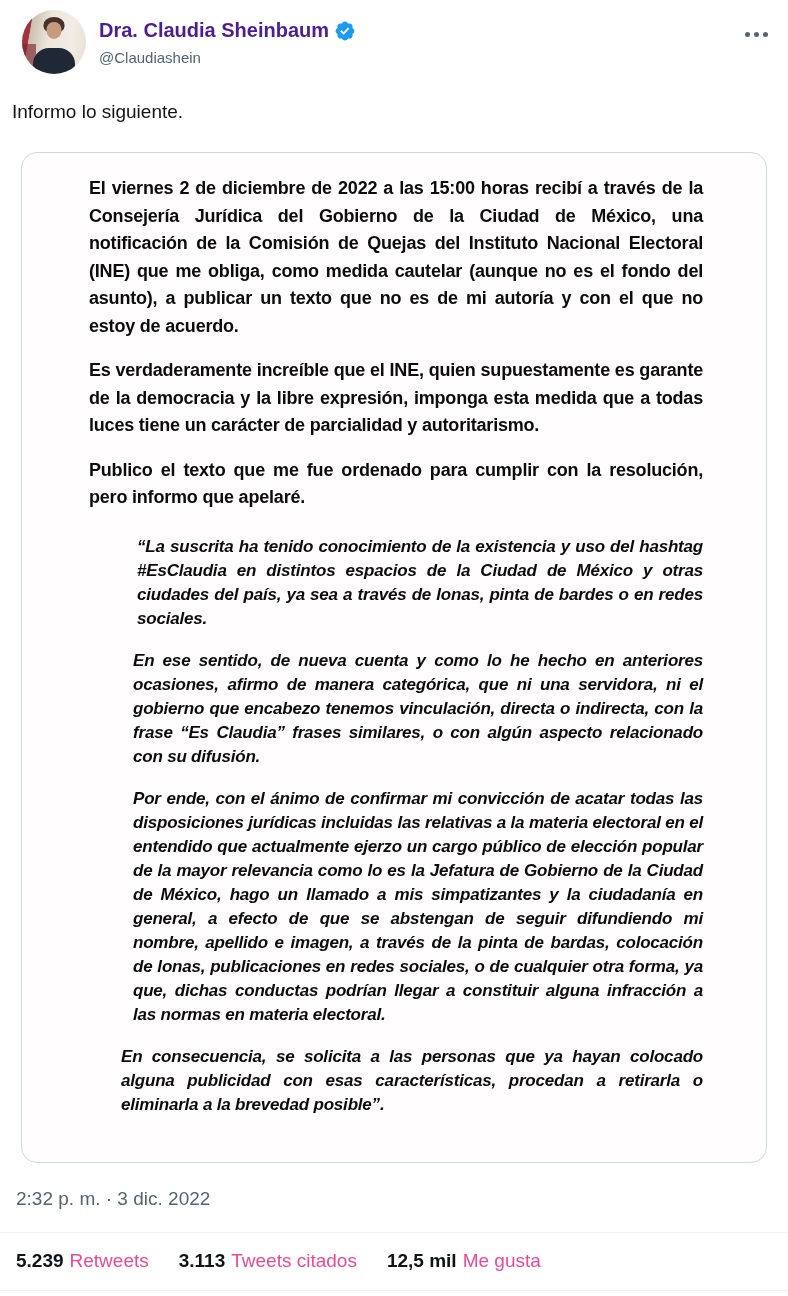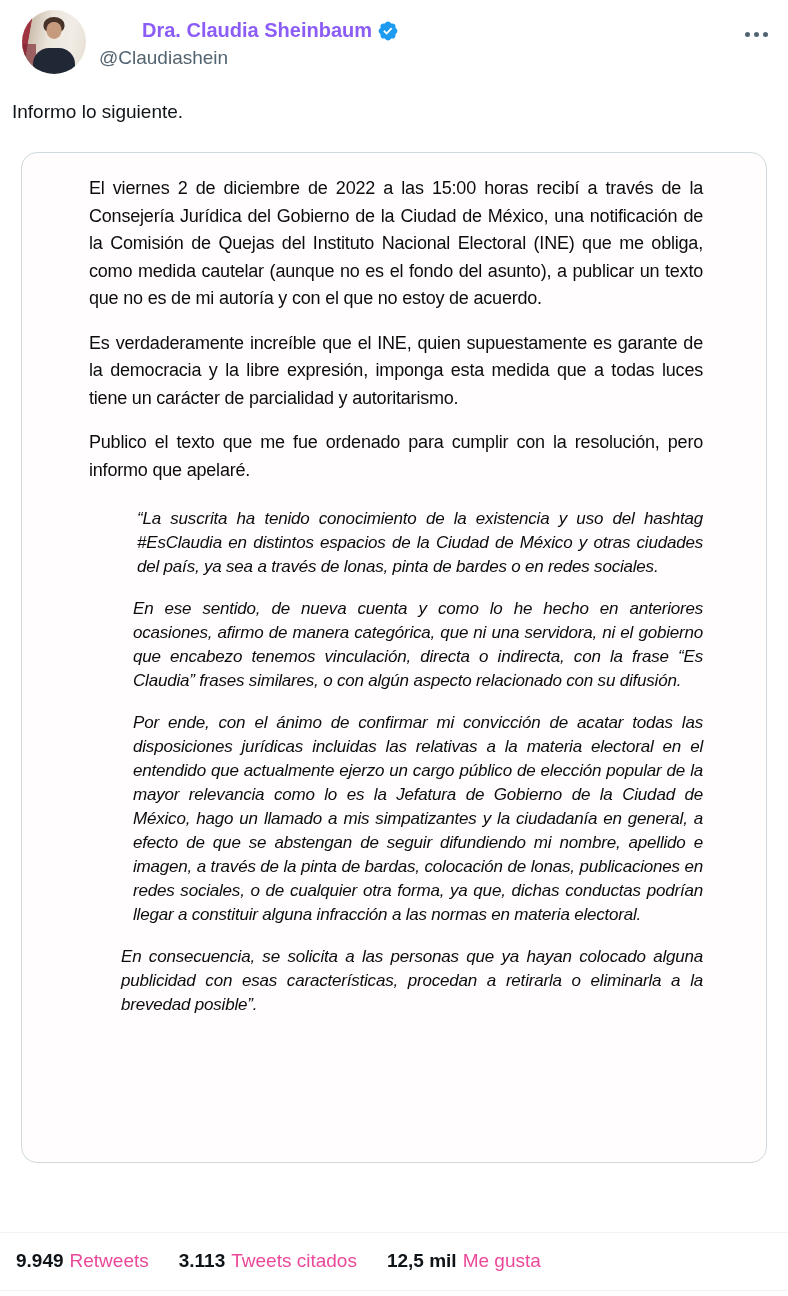--- a/index.html
+++ b/index.html
@@ -22,41 +22,41 @@
   .avatar .hair { position: absolute; top: 7px; left: 50%; transform: translateX(-50%);
     width: 21px; height: 16px; border-radius: 50% 50% 42% 42%; background: #47322a; }
   .avatar .face { position: absolute; top: 12px; left: 50%; transform: translateX(-50%);
     width: 15px; height: 17px; border-radius: 46% 46% 50% 50%; background: #c59a7d; }
   .avatar .torso { position: absolute; bottom: -6px; left: 50%; transform: translateX(-50%);
     width: 42px; height: 32px; border-radius: 16px 16px 0 0; background: #212835; }
   .avatar .flag-shade { position: absolute; left: 0; bottom: 0; width: 14px; height: 30px; background: #7e2731; opacity:.65; }
 
   .id-block { margin-left: 13px; padding-top: 8px; min-width: 0; }
   .name-row { display: flex; align-items: center; gap: 5px; }
-  .display-name { font-size: 20px; font-weight: 700; color: #8b5cf6; line-height: 25px; cursor: pointer; margin-left: 43px; }
+  .display-name { font-size: 20px; font-weight: 700; color: #4c1d95; line-height: 25px; cursor: pointer; }
   .verified { width: 22px; height: 22px; flex: 0 0 22px; display: inline-block; }
-  .handle { font-size: 19px; color: #536471; line-height: 24px; margin-top: 3px; cursor: pointer; }
+  .handle { font-size: 15px; color: #536471; line-height: 24px; margin-top: 3px; cursor: pointer; }
 
   .more-btn { position: absolute; top: 22px; right: 20px; width: 34px; height: 24px;
     display: flex; align-items: center; justify-content: flex-end; gap: 4px; cursor: pointer; border: none; background: transparent; }
   .more-btn .dot { width: 5px; height: 5px; border-radius: 50%; background: #536471; }
 
   
   .tweet-text { margin: 22px 16px 0 12px; font-size: 19px; line-height: 31px; color: #0f1419; }
 
   .image-card {
     margin: 25px 20px 0 21px; width: 746px; height: 1011px;
     border: 1px solid #cfd9de; border-radius: 16px; background: #fffdfd;
     overflow: hidden; cursor: pointer;
   }
   .doc { padding: 22px 63px 28px 67px; color: #0c0c0c; }
   .doc p {
     font-size: 18px; line-height: 27.5px; letter-spacing: -0.2px;
     text-align: justify; margin-bottom: 17px;
-    font-weight: 400;
+    font-weight: 700;
   }
   .doc p.quote {
     font-style: italic; font-size: 17px; line-height: 24px;
     margin-left: 44px; margin-bottom: 18px;
   }
   .doc p.first-quote { margin-top: 23px; margin-left: 48px; }
   .doc p:last-child { margin-bottom: 0; margin-left: 32px; }
 
   
   .footer { position: absolute; left: 0; right: 0; bottom: 0; background: #fff; }
@@ -104,24 +104,25 @@
       <p>Es verdaderamente increíble que el INE, quien supuestamente es garante de la democracia y la libre expresión, imponga esta medida que a todas luces tiene un carácter de parcialidad y autoritarismo.</p>
       <p>Publico el texto que me fue ordenado para cumplir con la resolución, pero informo que apelaré.</p>
       <p class="quote first-quote">“La suscrita ha tenido conocimiento de la existencia y uso del hashtag #EsClaudia en distintos espacios de la Ciudad de México y otras ciudades del país, ya sea a través de lonas, pinta de bardes o en redes sociales.</p>
       <p class="quote">En ese sentido, de nueva cuenta y como lo he hecho en anteriores ocasiones, afirmo de manera categórica, que ni una servidora, ni el gobierno que encabezo tenemos vinculación, directa o indirecta, con la frase “Es Claudia” frases similares, o con algún aspecto relacionado con su difusión.</p>
       <p class="quote">Por ende, con el ánimo de confirmar mi convicción de acatar todas las disposiciones jurídicas incluidas las relativas a la materia electoral en el entendido que actualmente ejerzo un cargo público de elección popular de la mayor relevancia como lo es la Jefatura de Gobierno de la Ciudad de México, hago un llamado a mis simpatizantes y la ciudadanía en general, a efecto de que se abstengan de seguir difundiendo mi nombre, apellido e imagen, a través de la pinta de bardas, colocación de lonas, publicaciones en redes sociales, o de cualquier otra forma, ya que, dichas conductas podrían llegar a constituir alguna infracción a las normas en materia electoral.</p>
       <p class="quote">En consecuencia, se solicita a las personas que ya hayan colocado alguna publicidad con esas características, procedan a retirarla o eliminarla a la brevedad posible”.</p>
     </div>
   </div>
 
   <div class="footer">
+    <div class="timestamp">2:32 p. m. · 3 dic. 2022</div>
     <div class="hr"></div>
     <div class="stats">
       <div class="stat">
-        <span class="v">9.949</span>
+        <span class="v">5.239</span>
         <span class="l">Retweets</span>
       </div>
       <div class="stat">
         <span class="v">3.113</span>
         <span class="l">Tweets citados</span>
       </div>
       <div class="stat">
         <span class="v">12,5 mil</span>
         <span class="l">Me gusta</span>
       </div>

